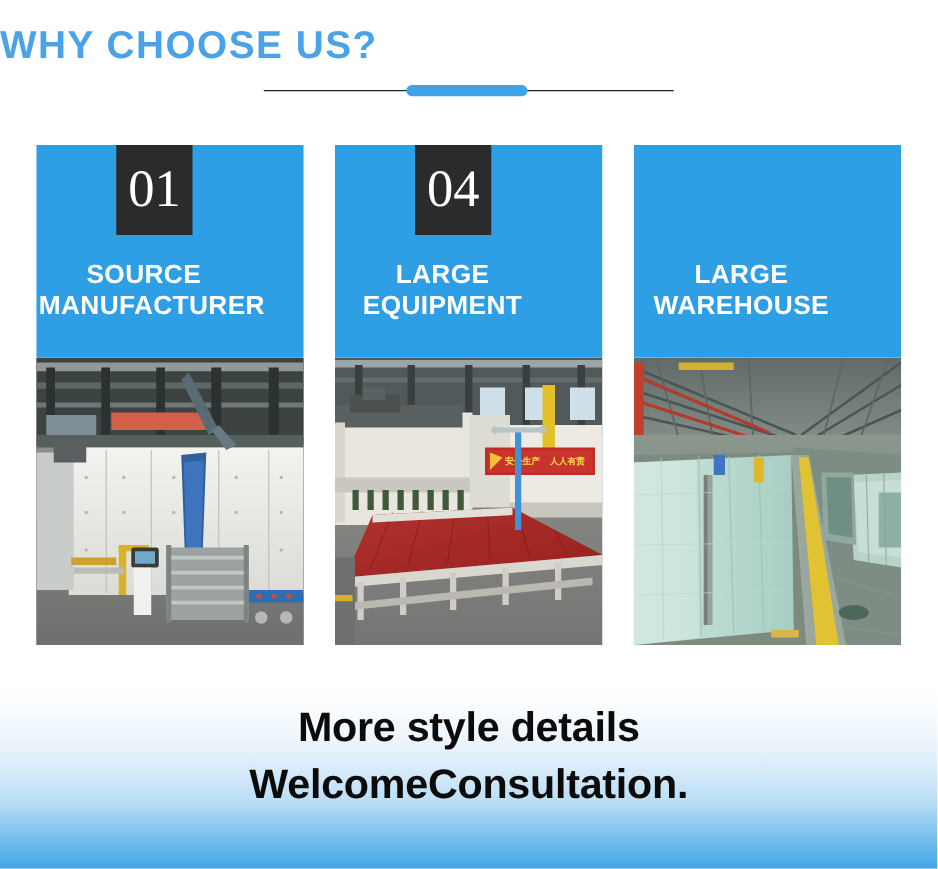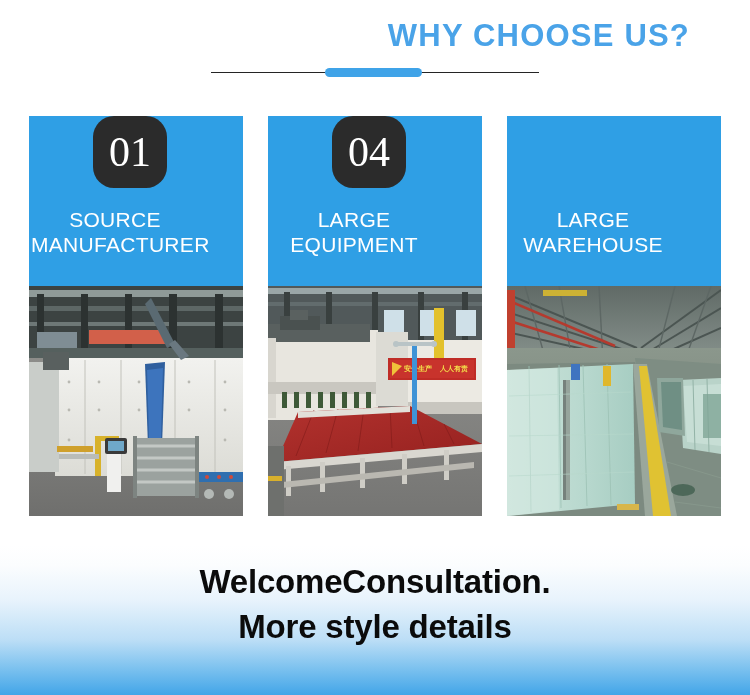--- a/index.html
+++ b/index.html
@@ -29,21 +29,21 @@
         #7dc2ef 668px,
         #42a5e8 695px);
   }
 
   
   .header {
     position: absolute;
     top: 18px;
     left: 0;
     width: 690px;
-    text-align: right;
+    text-align: left;
   }
 
   .title {
     font-size: 31px;
     font-weight: bold;
     letter-spacing: 1.2px;
     color: #4aa3e8;
     line-height: 1.15;
     font-family: "Liberation Sans", sans-serif;
   }
@@ -96,47 +96,46 @@
     width: 214px;
     height: 170px;
     background: #2f9fe5;
     flex: 0 0 170px;
   }
 
   .badge {
     position: absolute;
     top: 0;
     left: 64px;
-    width: 74px;
+    width: 61px;
     height: 72px;
     background: #2b2b2b;
     display: flex;
     align-items: center;
     justify-content: center;
-    border-radius: 21px;
   }
   .badge-num {
     color: #ffffff;
     font-family: "Liberation Serif", serif;
     font-size: 42px;
     font-weight: normal;
     line-height: 1;
     letter-spacing: 0px;
   }
 
   .card-title {
     position: absolute;
     left: 0;
     top: 92px;
     width: 172px;
     padding: 0 2px;
     text-align: center;
     color: #ffffff;
     font-size: 21px;
-    font-weight: normal;
+    font-weight: bold;
     line-height: 1.18;
     letter-spacing: 0.3px;
     white-space: pre-line;
   }
 
   .card-photo {
     position: relative;
     width: 214px;
     height: 230px;
     flex: 0 0 230px;
@@ -447,15 +446,15 @@
           <line x1="160" y1="176" x2="214" y2="192"></line>
             <line x1="168" y1="216" x2="214" y2="222"></line>
         </g>
       </svg>
     </div>
   </div>
 
 </div>
 
 <div class="footer">
+  <span class="footer-line">More style details</span>
   <span class="footer-line">WelcomeConsultation.</span>
-  <span class="footer-line">More style details</span>
 </div>
 
 </body></html>

